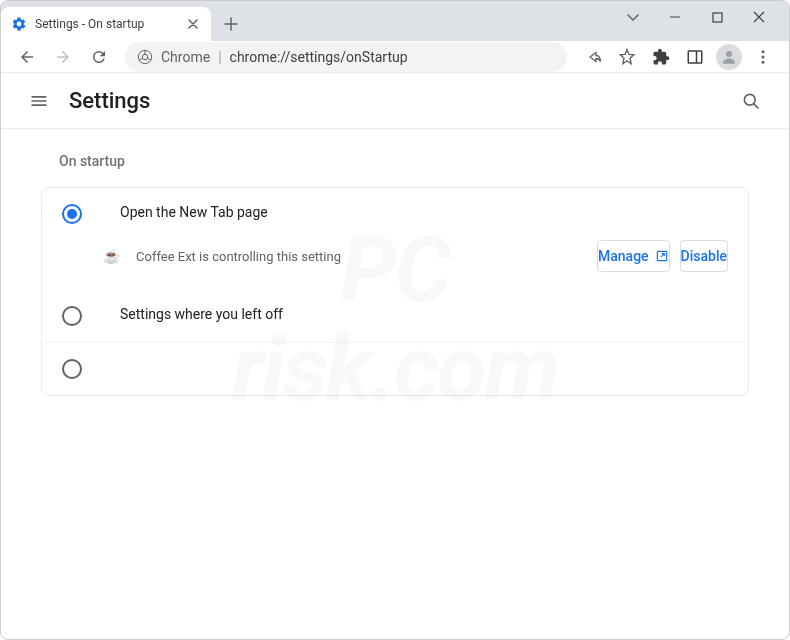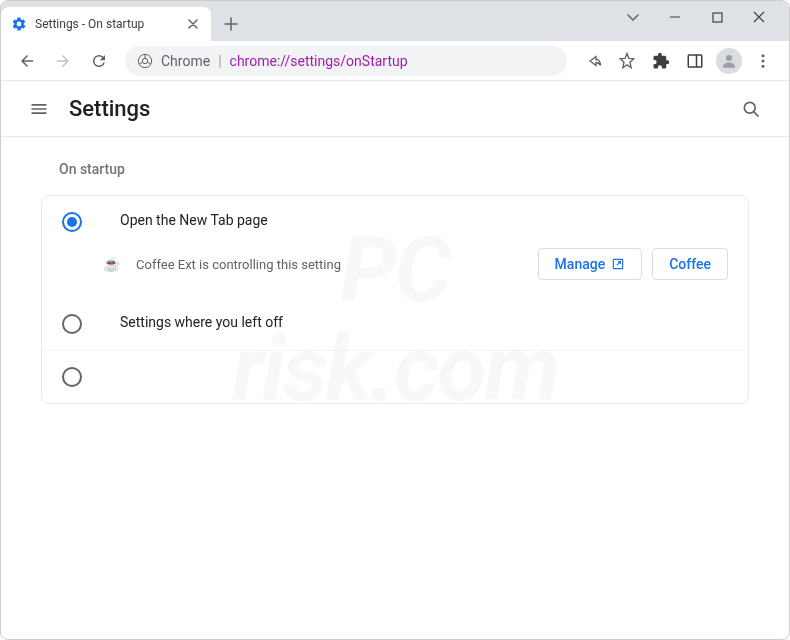--- a/index.html
+++ b/index.html
@@ -9,28 +9,28 @@
 .titlebar { height: 40px; display: flex; align-items: flex-end; background: #dee1e6; }
 .tab { display: flex; align-items: center; height: 34px; background: #fff; border-radius: 8px 8px 0 0; padding: 0 10px; min-width: 210px; gap: 8px; position: relative; }
 .tab-favicon { width: 16px; height: 16px; display: flex; align-items: center; justify-content: center; color: #1a73e8; }
 .tab-title { font-size: 12px; color: #3c4043; flex: 1; }
 .tab-close { width: 16px; height: 16px; display: flex; align-items: center; justify-content: center; color: #5f6368; cursor: pointer; border-radius: 50%; }
 .newtab-btn { width: 28px; height: 28px; display: flex; align-items: center; justify-content: center; color: #5f6368; cursor: pointer; border-radius: 50%; margin-left: 6px; margin-bottom: 3px; }
 .win-controls { margin-left: auto; display: flex; gap: 18px; padding: 0 18px 12px 0; align-items: center; }
 .win-btn { width: 24px; height: 24px; display: flex; align-items: center; justify-content: center; color: #5f6368; cursor: pointer; }
 
 
-.toolbar { height: 40px; display: flex; align-items: center; padding: 0 10px; gap: 4px; background: #fff; border-bottom: 1px solid #e8eaed; }
+.toolbar { height: 32px; display: flex; align-items: center; padding: 0 10px; gap: 4px; background: #fff; border-bottom: 1px solid #e8eaed; }
 .tbtn { width: 32px; height: 32px; display: flex; align-items: center; justify-content: center; color: #5f6368; border-radius: 50%; cursor: pointer; }
 .tbtn.disabled { color: #bdc1c6; cursor: default; }
 .omnibox { flex: 1; height: 30px; background: #f1f3f4; border-radius: 15px; display: flex; align-items: center; padding: 0 12px; gap: 8px; margin: 0 6px; }
 .omni-icon { color: #5f6368; display: flex; align-items: center; }
 .omni-host { color: #5f6368; font-size: 14px; }
 .omni-sep { color: #9aa0a6; font-size: 14px; }
-.omni-path { color: #a21caf; font-size: 14px; }
+.omni-path { color: #404040; font-size: 14px; }
 .tool-right { display: flex; align-items: center; gap: 2px; }
 .avatar { width: 26px; height: 26px; border-radius: 50%; background: #dadce0; display: flex; align-items: center; justify-content: center; }
 
 
 .settings-header { height: 56px; display: flex; align-items: center; padding: 0 20px; border-bottom: 1px solid #e8eaed; justify-content: flex-end; }
 .menu-btn { width: 36px; height: 36px; display: flex; align-items: center; justify-content: center; color: #5f6368; cursor: pointer; }
 .settings-title { font-size: 22px; color: #202124; font-weight: 500; margin-left: 12px; }
 .search-btn { margin-left: auto; width: 36px; height: 36px; display: flex; align-items: center; justify-content: center; color: #5f6368; cursor: pointer; border-radius: 50%; }
 
 
@@ -40,21 +40,21 @@
 .option { display: flex; align-items: flex-start; padding: 16px 20px; gap: 38px; }
 .option + .option { border-top: 1px solid #f1f3f4; }
 .radio { width: 20px; height: 20px; border: 2px solid #5f6368; border-radius: 50%; display: flex; align-items: center; justify-content: center; cursor: pointer; flex-shrink: 0; }
 .radio.selected { border-color: #1a73e8; }
 .radio-dot { width: 10px; height: 10px; background: #1a73e8; border-radius: 50%; }
 .option-label { font-size: 14px; color: #202124; }
 .ext-row { display: flex; align-items: center; padding: 0px 20px 18px 60px; gap: 14px; }
 .ext-icon { width: 20px; height: 20px; display: flex; align-items: center; justify-content: center; font-size: 14px; }
 .ext-msg { font-size: 13px; color: #5f6368; flex: 1; }
 .ext-actions { display: flex; gap: 10px; }
-.outline-btn { border: 1px solid #dadce0; background: #fff; color: #1a73e8; font-size: 14px; padding: 7px 16px; border-radius: 4px; cursor: pointer; display: flex; align-items: center; gap: 6px; font-weight: 500; }
+.outline-btn { border: 1px solid #dadce0; background: #fff; color: #1a73e8; font-size: 14px; padding: 7px 0; border-radius: 4px; cursor: pointer; display: flex; align-items: center; gap: 6px; font-weight: 500; }
 
 .watermark { position: absolute; top: 50%; left: 50%; transform: translate(-50%, -50%); font-size: 90px; font-weight: 700; color: rgba(200,200,200,0.12); font-style: italic; pointer-events: none; white-space: nowrap; letter-spacing: -2px; text-align: center; line-height: 1.1; }
 </style>
 </head>
 <body>
 
 <div class="titlebar">
   <div class="tab">
     <span class="tab-favicon">
       <svg width="16" height="16" viewBox="0 0 24 24" fill="#1a73e8">
@@ -195,21 +195,21 @@
       <span class="ext-msg">Coffee Ext is controlling this setting</span>
       <div class="ext-actions">
         <button class="outline-btn">
           <span>Manage</span>
           <svg width="14" height="14" viewBox="0 0 24 24" fill="none" stroke="#1a73e8" stroke-width="2">
               <rect x="4" y="4" width="16" height="16" rx="1"></rect>
               <path d="M10 14l6-6M12 8h4v4"></path>
             </svg>
         </button>
         <button class="outline-btn">
-          <span>Coffee</span>
+          <span>Disable</span>
         </button>
       </div>
     </div>
 
     <div class="option">
       <div class="radio"></div>
       <div class="option-label">Settings where you left off</div>
     </div>
 
     <div class="option">

